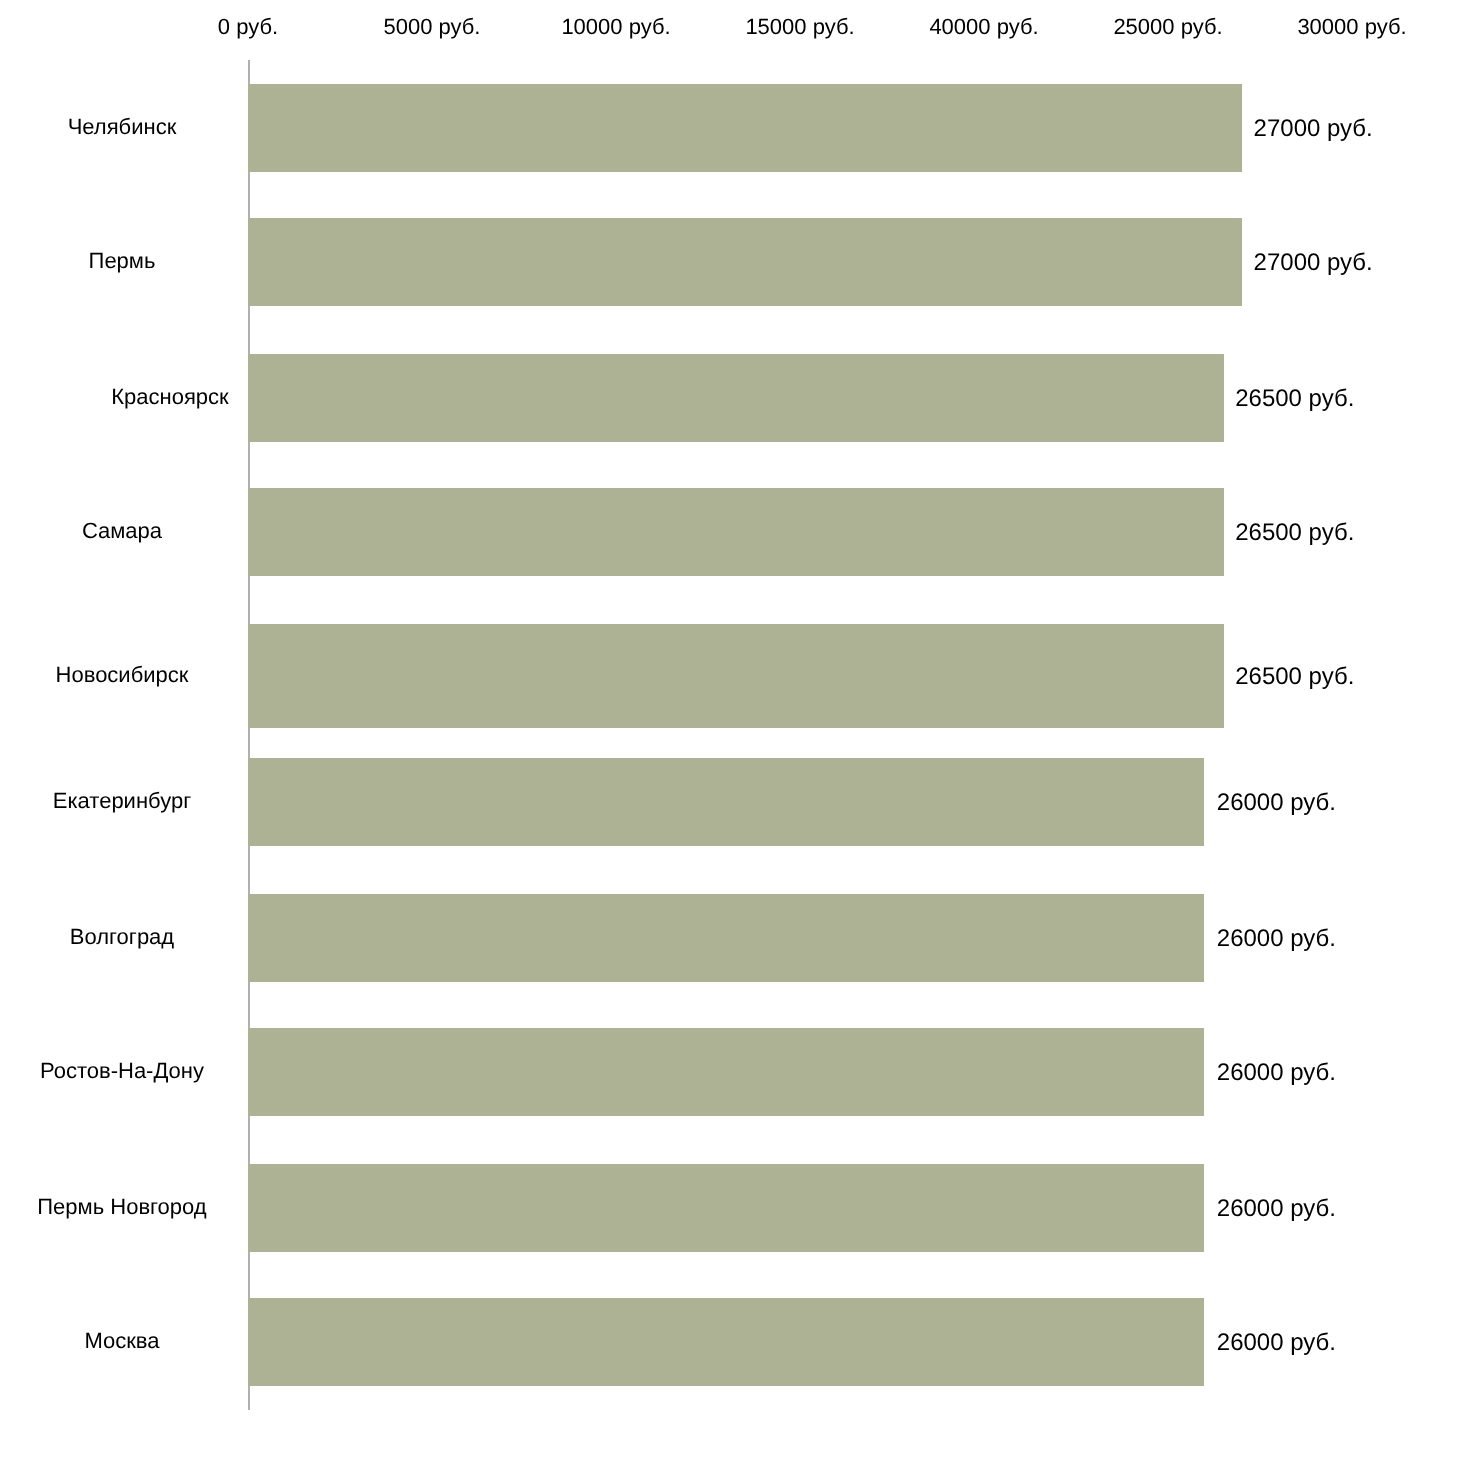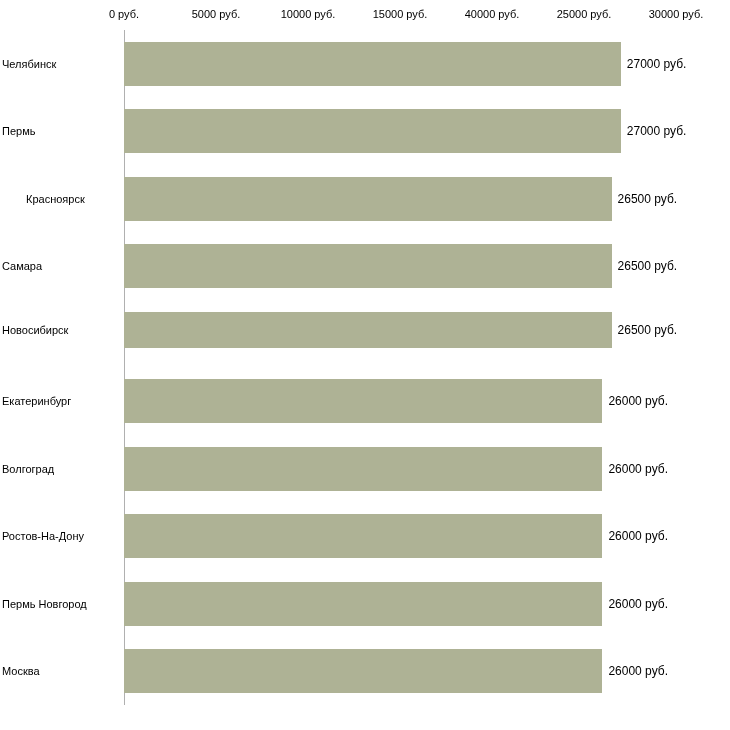--- a/index.html
+++ b/index.html
@@ -53,21 +53,21 @@
     width: 730px;
   }
   .cat-label {
     position: absolute;
     right: 0;
     top: 50%;
     transform: translateY(-50%);
     font-size: 11px;
     color: #000;
     white-space: nowrap;
-    text-align: left;
+    text-align: center;
   }
   .bar {
     position: absolute;
     top: 0;
     height: 100%;
     background: #aeb295;
   }
   .bar-value {
     position: absolute;
     top: 50%;
@@ -107,21 +107,21 @@
       <div class="bar-row" style="top: 146.75px; height: 44px; padding-left: 24px;">
         <div class="cat-label" style="width: 118px; right: 610px;">Красноярск</div>
         <div class="bar" style="left: 124px; width: 487.6px; background: rgb(174, 178, 149);"></div>
         <div class="bar-value" style="left: 617.6px;">26500 руб.</div>
       </div>
       <div class="bar-row" style="top: 214.25px; height: 44px;">
         <div class="cat-label" style="width: 118px; right: 610px;">Самара</div>
         <div class="bar" style="left: 124px; width: 487.6px; background: rgb(174, 178, 149);"></div>
         <div class="bar-value" style="left: 617.6px;">26500 руб.</div>
       </div>
-      <div class="bar-row" style="top: 281.75px; height: 36px;">
+      <div class="bar-row" style="top: 281.75px; height: 52px;">
         <div class="cat-label" style="width: 118px; right: 610px;">Новосибирск</div>
         <div class="bar" style="left: 124px; width: 487.6px; background: rgb(174, 178, 149);"></div>
         <div class="bar-value" style="left: 617.6px;">26500 руб.</div>
       </div>
       <div class="bar-row" style="top: 349.25px; height: 44px;">
         <div class="cat-label" style="width: 118px; right: 610px;">Екатеринбург</div>
         <div class="bar" style="left: 124px; width: 478.4px; background: rgb(174, 178, 149);"></div>
         <div class="bar-value" style="left: 608.4px;">26000 руб.</div>
       </div>
       <div class="bar-row" style="top: 416.75px; height: 44px;">

